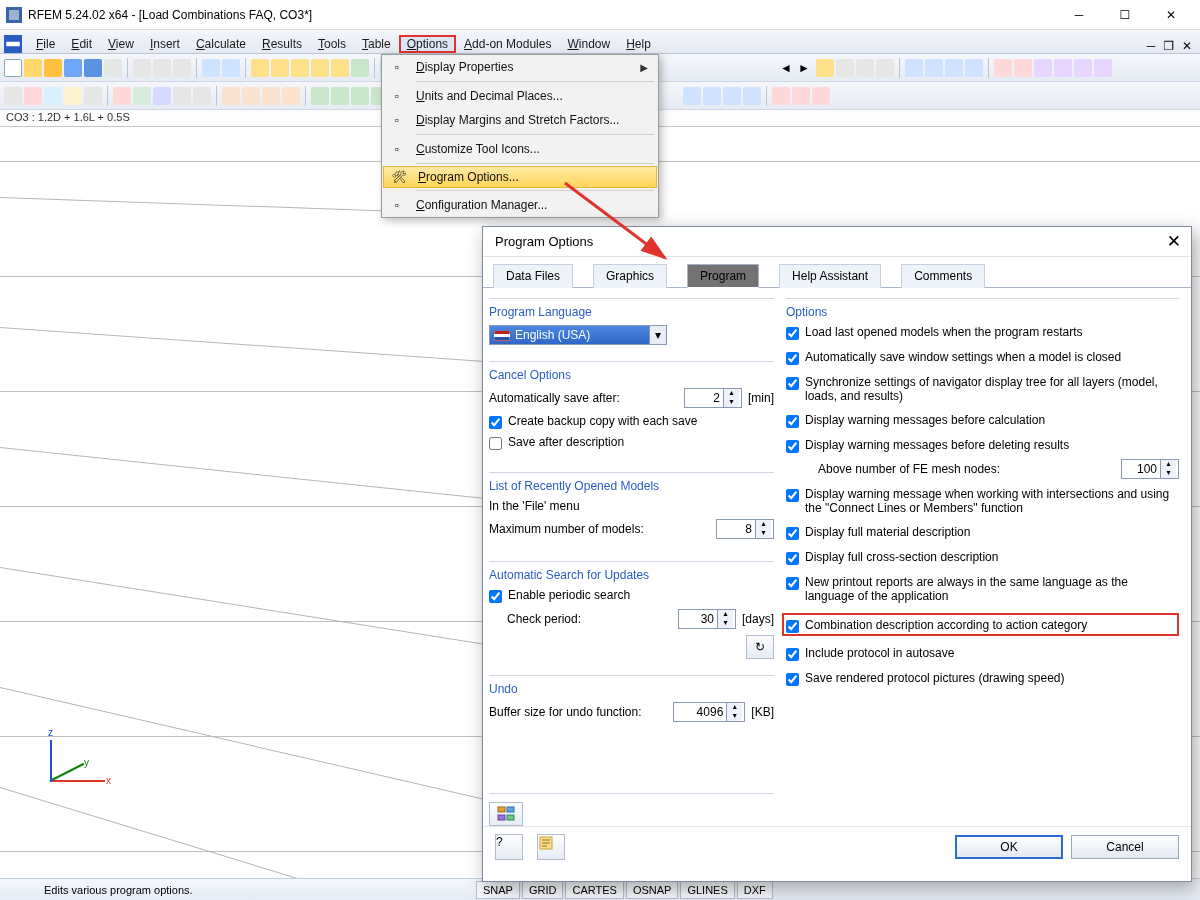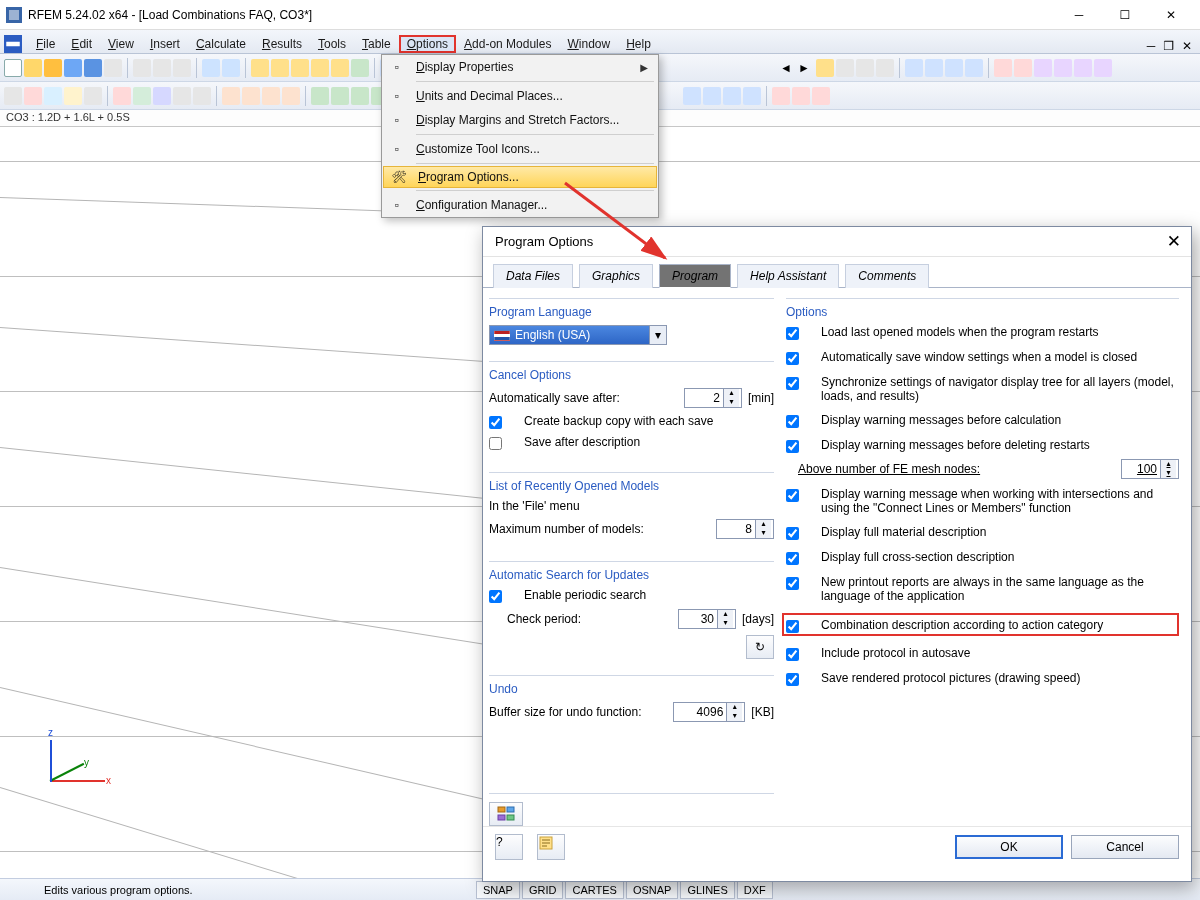--- a/index.html
+++ b/index.html
@@ -57,41 +57,41 @@
   .dditem.sel{ background:linear-gradient(#ffe9a6,#ffd559); border:1px solid #e6b53a; height:22px; margin:1px;}
   .dditem .arrow{ margin-left:auto; font-size:10px; color:#333;}
   .ddsep{ height:1px; background:#cfcfcf; margin:2px 4px 2px 34px;}
   
   .bigarrow{ position:absolute; left:560px; top:178px; width:120px; height:90px; z-index:30;}
   
   .dialog{ position:absolute; left:482px; top:226px; width:710px; height:656px; background:#fff; border:1px solid #7d8aa1; box-shadow:4px 6px 18px rgba(0,0,0,.35); z-index:25;}
   .dlgtitle{ height:30px; display:flex; align-items:center; padding:0 10px 0 12px; font-size:13px; color:#000; border-bottom:1px solid #e3e3e3;}
   .dlgtitle .close{ margin-left:auto; font-size:17px; cursor:pointer;}
   .tabs{ display:flex; gap:0; padding:6px 10px 0 10px; border-bottom:1px solid #a9b4c8;}
-  .tab{ padding:4px 12px; font-size:12px; border:1px solid #c6cfdf; border-bottom:none; background:#eef2f9; margin-right:6px; position:relative; top:1px;font-style:italic;}
+  .tab{ padding:4px 12px; font-size:12px; border:1px solid #c6cfdf; border-bottom:none; background:#eef2f9; margin-right:20px; position:relative; top:1px;}
   .tab.active{ background:#737373; border-color:#a9b4c8; border-bottom:1px solid #fff;}
   .dlgbody{ padding:10px 12px 0 6px; display:flex; gap:12px; height:538px;}
   .col{ display:flex; flex-direction:column; gap:8px;}
   .col.left{ width:285px;}
   .col.right{ flex:1;}
   .group{ border-top:1px solid #cfd7e5; padding-top:6px;}
   .gtitle{ color:#2b5cc2; font-size:12px; margin:-14px 0 6px 0; background:#fff; display:inline-block; padding-right:6px;}
   .field{ display:flex; align-items:center; gap:6px; margin-bottom:6px; font-size:12px;}
   .select{ border:1px solid #8b98b2; height:20px; width:178px; background:linear-gradient(#4b87e0,#2e66c6); color:#fff; display:flex; align-items:center; padding:0 4px; font-size:12px; position:relative;}
   .select .flag{width:16px;height:11px;background:linear-gradient(#b22,#b22 33%,#fff 33%,#fff 66%,#2255aa 66%);margin-right:5px;border:1px solid #fff4;}
   .select .dd{ position:absolute; right:0; top:0; bottom:0; width:17px; background:#e8edf6; color:#000; display:flex;align-items:center;justify-content:center; border-left:1px solid #8b98b2;}
   .numbox{ border:1px solid #8b98b2; height:20px; width:58px; background:#fff; display:flex; align-items:center;}
   .numbox input{ border:0; width:38px; text-align:right; padding-right:3px; font-size:12px; outline:none;}
   .numbox .spin{ width:16px; display:flex; flex-direction:column; border-left:1px solid #8b98b2;}
   .numbox .spin div{ height:9px; font-size:8px; line-height:8px; text-align:center; background:#eef1f7;}
   .unit{ font-size:12px;}
-  .chk{ display:flex; align-items:flex-start; gap:22px; font-size:12px; margin-bottom:6px;}
+  .chk{ display:flex; align-items:flex-start; gap:6px; font-size:12px; margin-bottom:6px;}
   .chk input{ margin:2px 0 0 0; width:13px;height:13px;}
   .rightopts .chk{ margin-bottom:10px;}
-  .subline{ margin-left:12px; font-size:12px; display:flex; align-items:center; gap:6px; margin-top:-4px; margin-bottom:8px;text-decoration:underline;}
+  .subline{ margin-left:32px; font-size:12px; display:flex; align-items:center; gap:6px; margin-top:-4px; margin-bottom:8px;}
   .smallbtn{ width:28px;height:24px;border:1px solid #b2bccd;background:linear-gradient(#fdfdfe,#e7ecf4);display:flex;align-items:center;justify-content:center;}
   .redbox{ border:2px solid #e1332d; padding:3px 4px 1px 2px; margin-left:-4px;}
   .dlgbuttons{ height:40px; display:flex; align-items:center; padding:0 12px; gap:8px; border-top:1px solid #e6e6e6;}
   .dlgbuttons .spacer{ flex:1;}
   .btn{ width:108px; height:24px; border:1px solid #9aa6bb; background:linear-gradient(#fcfdfe,#e4e9f2); font-size:12px;}
   .btn.primary{ border:2px solid #2b6bd4;}
   .iconbtn{ width:28px;height:26px;border:1px solid #b2bccd;background:linear-gradient(#fdfdfe,#e7ecf4);margin-right:6px;}
   fieldset{ border:0; padding:0; margin:0 0 8px 0;}
 </style>
 </head>
@@ -408,21 +408,21 @@
             <label class="chk">
               <input type="checkbox" checked="" style="">
               <span>Synchronize settings of navigator display tree for all layers (model, loads, and results)</span>
             </label>
             <label class="chk">
               <input type="checkbox" checked="" style="">
               <span>Display warning messages before calculation</span>
             </label>
             <label class="chk">
               <input type="checkbox" checked="" style="">
-              <span>Display warning messages before deleting restarts</span>
+              <span>Display warning messages before deleting results</span>
             </label>
           </div>
         <div class="subline">
           <span style="flex:1">Above number of FE mesh nodes:</span>
           <div class="numbox">
             <input value="100" style="">
             <div class="spin">
                 <div>▴</div>
                 <div>▾</div>
               </div>

